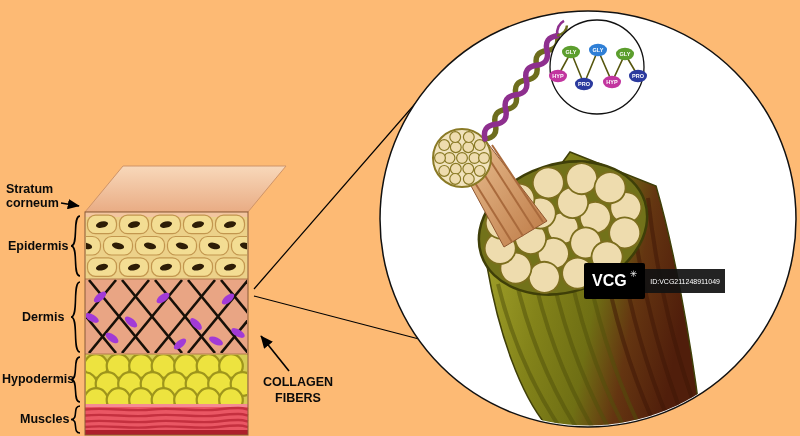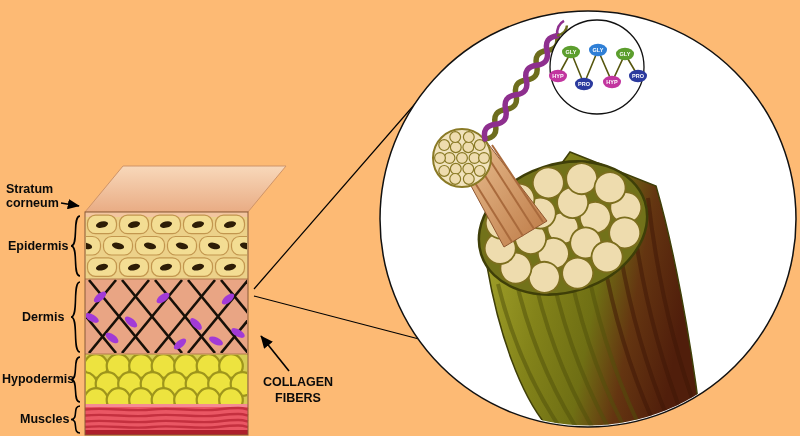--- a/index.html
+++ b/index.html
@@ -298,13 +298,20 @@
       <ellipse cx="625" cy="54" rx="9" ry="6.2" fill="#5c9e2e"></ellipse>
       <text class="bead-label" x="625" y="56.2">GLY</text>
     </g>
     <g>
       <ellipse cx="638" cy="76" rx="9" ry="6.2" fill="#2b3a9e"></ellipse>
       <text class="bead-label" x="638" y="78.2">PRO</text>
     </g>
   </g>
 </svg>
 
+<div class="watermark">
+  <div class="wm-left">
+    <span>VCG</span>
+    <span class="wm-star">✳</span>
+  </div>
+  <div class="wm-right">ID:VCG211248911049</div>
 </div>
+</div>
 
 </body></html>

